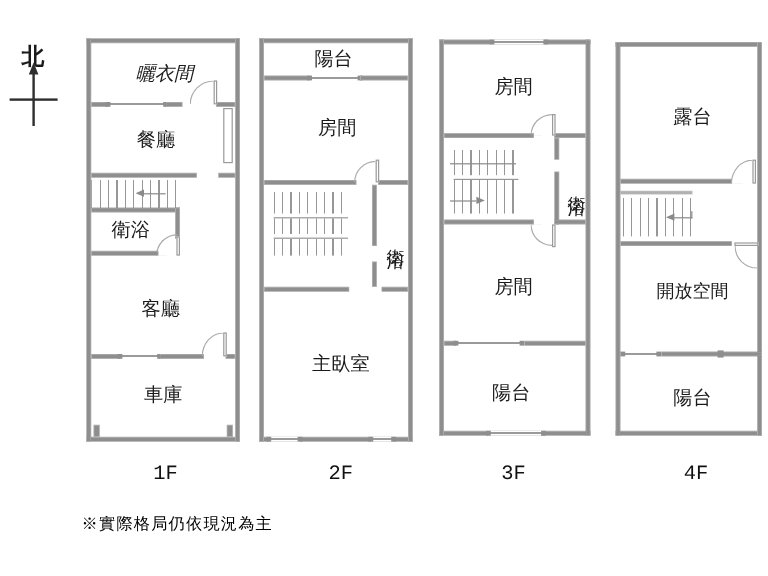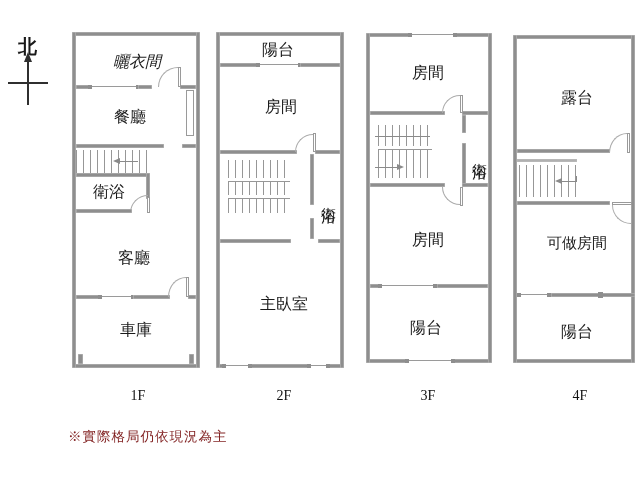--- a/index.html
+++ b/index.html
@@ -15,24 +15,24 @@
   .arc-bl{position:absolute;border-bottom:1.5px solid #ababab;border-left:1.5px solid #ababab;
           border-bottom-left-radius:100% 100%;box-sizing:border-box;}
   .stairs{position:absolute;background:repeating-linear-gradient(to right,#979797 0,#979797 1px,#ffffff 1px,#ffffff 7px);}
   .ssep{position:absolute;background:#fff;border-bottom:1px solid #979797;box-sizing:border-box;}
   .aline{position:absolute;background:#8a8a8a;height:1px;}
   .tri-l{position:absolute;width:0;height:0;border-top:3px solid transparent;border-bottom:3px solid transparent;border-right:7px solid #8a8a8a;}
   .tri-r{position:absolute;width:0;height:0;border-top:3px solid transparent;border-bottom:3px solid transparent;border-left:7px solid #8a8a8a;}
   .tri-u{position:absolute;width:0;height:0;border-left:4px solid transparent;border-right:4px solid transparent;border-bottom:10px solid #2f2f2f;}
   .rlabel{position:absolute;transform:translate(-50%,-50%);font-size:16px;color:#1a1a1a;white-space:nowrap;}
   .vlabel{position:absolute;transform:translate(-50%,-50%);writing-mode:vertical-rl;font-size:15px;color:#1a1a1a;letter-spacing:2px;}
-  .flabel{position:absolute;transform:translate(-50%,-50%);font-size:14px;color:#111;}
+  .flabel{position:absolute;transform:translate(-50%,-50%);font-size:17px;color:#111;font-family:Liberation Mono, monospace;}
   #watermark{position:absolute;left:152px;top:206px;font-family:"Liberation Sans","DejaVu Sans",sans-serif;
              font-weight:bold;font-size:50px;letter-spacing:6px;color:#9d9d9d;opacity:.82;z-index:6;white-space:nowrap;}
-  #footnote{position:absolute;left:68px;top:428px;font-size:13.5px;color:#7f1d1d;letter-spacing:1px;}
+  #footnote{position:absolute;left:68px;top:428px;font-size:13.5px;color:#000000;letter-spacing:1px;}
   #north{position:absolute;left:4px;top:34px;width:50px;height:75px;}
   #north .nlabel{position:absolute;left:14px;top:0;font-size:19px;font-weight:bold;color:#1a1a1a;}
   #north .vline{position:absolute;left:23px;top:27px;width:1.5px;height:44px;background:#2f2f2f;}
   #north .hline{position:absolute;left:4px;top:48px;width:40px;height:1.5px;background:#2f2f2f;}
 </style>
 </head>
 <body>
 
 <div id="canvas">
 
@@ -197,21 +197,21 @@
     <div class="leaf" style="left:99px;top:167px;width:20px;height:3px;"></div>
     <div class="arc-bl" style="left:99px;top:170px;width:19px;height:19px;"></div>
 
     <div class="win" style="left:6px;top:258px;width:30px;height:4px;"></div>
     <div class="cap" style="left:4px;top:258px;width:4px;height:4px;"></div>
     <div class="cap" style="left:34px;top:258px;width:4px;height:4px;"></div>
     <div class="wall" style="left:38px;top:258px;width:84px;height:4px;"></div>
     <div class="cap" style="left:85px;top:257px;width:5px;height:6px;"></div>
 
     <span class="rlabel" style="left:64px;top:63px;">露台</span>
-    <span class="rlabel" style="left:64px;top:208px;font-size:15px;">可做房間</span>
+    <span class="rlabel" style="left:64px;top:208px;font-size:15px;">開放空間</span>
     <span class="rlabel" style="left:64px;top:297px;">陽台</span>
   </div>
 
 
   <span class="flabel" style="left:138px;top:396px;">1F</span>
   <span class="flabel" style="left:284px;top:396px;">2F</span>
   <span class="flabel" style="left:428px;top:396px;">3F</span>
   <span class="flabel" style="left:580px;top:396px;">4F</span>
 
   <div id="footnote">※實際格局仍依現況為主</div>

